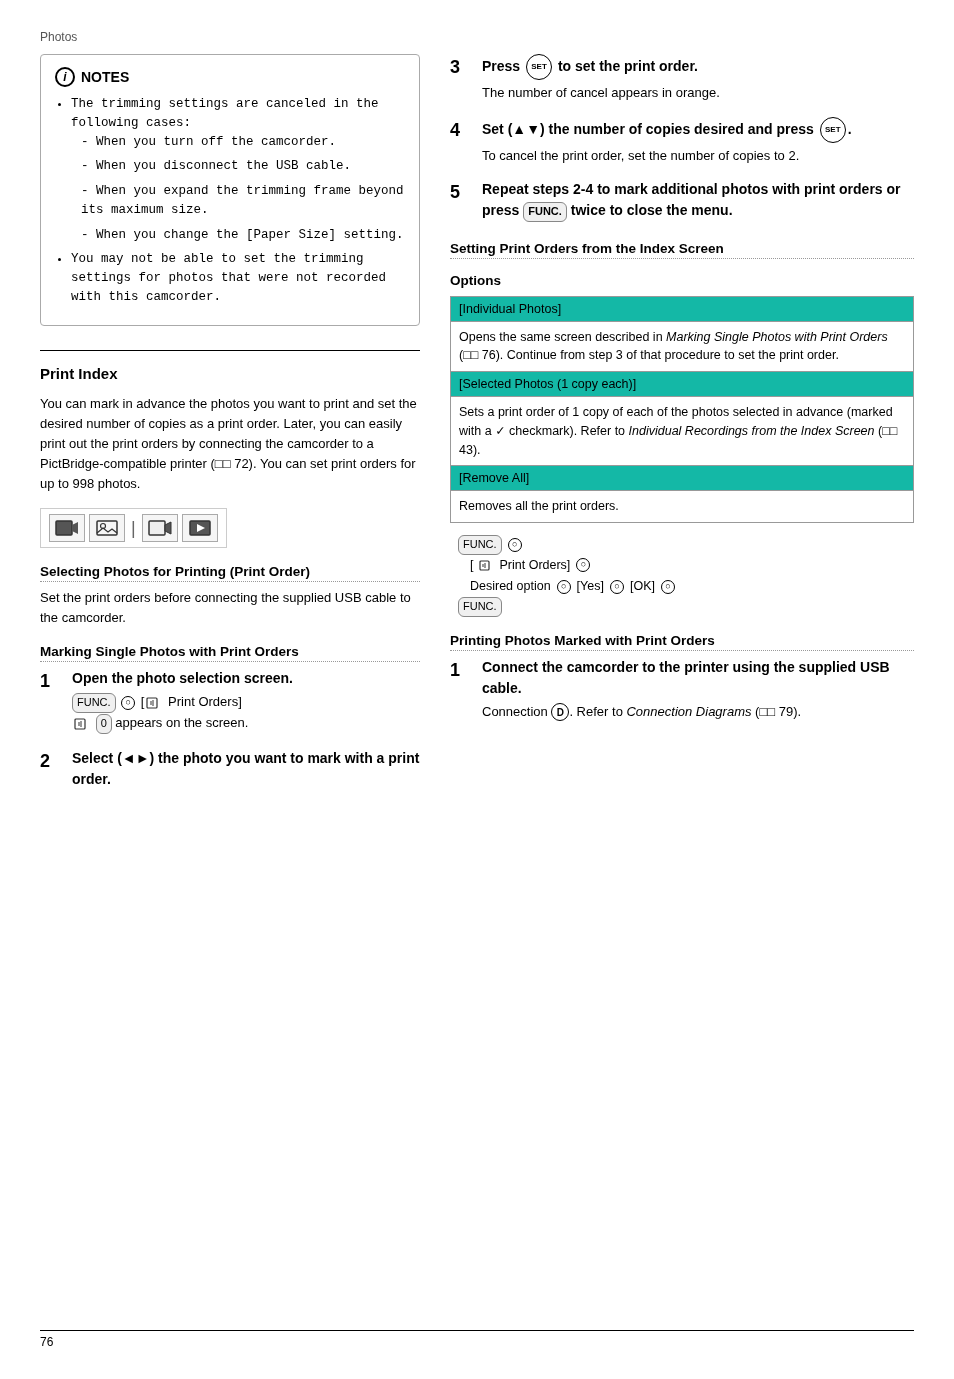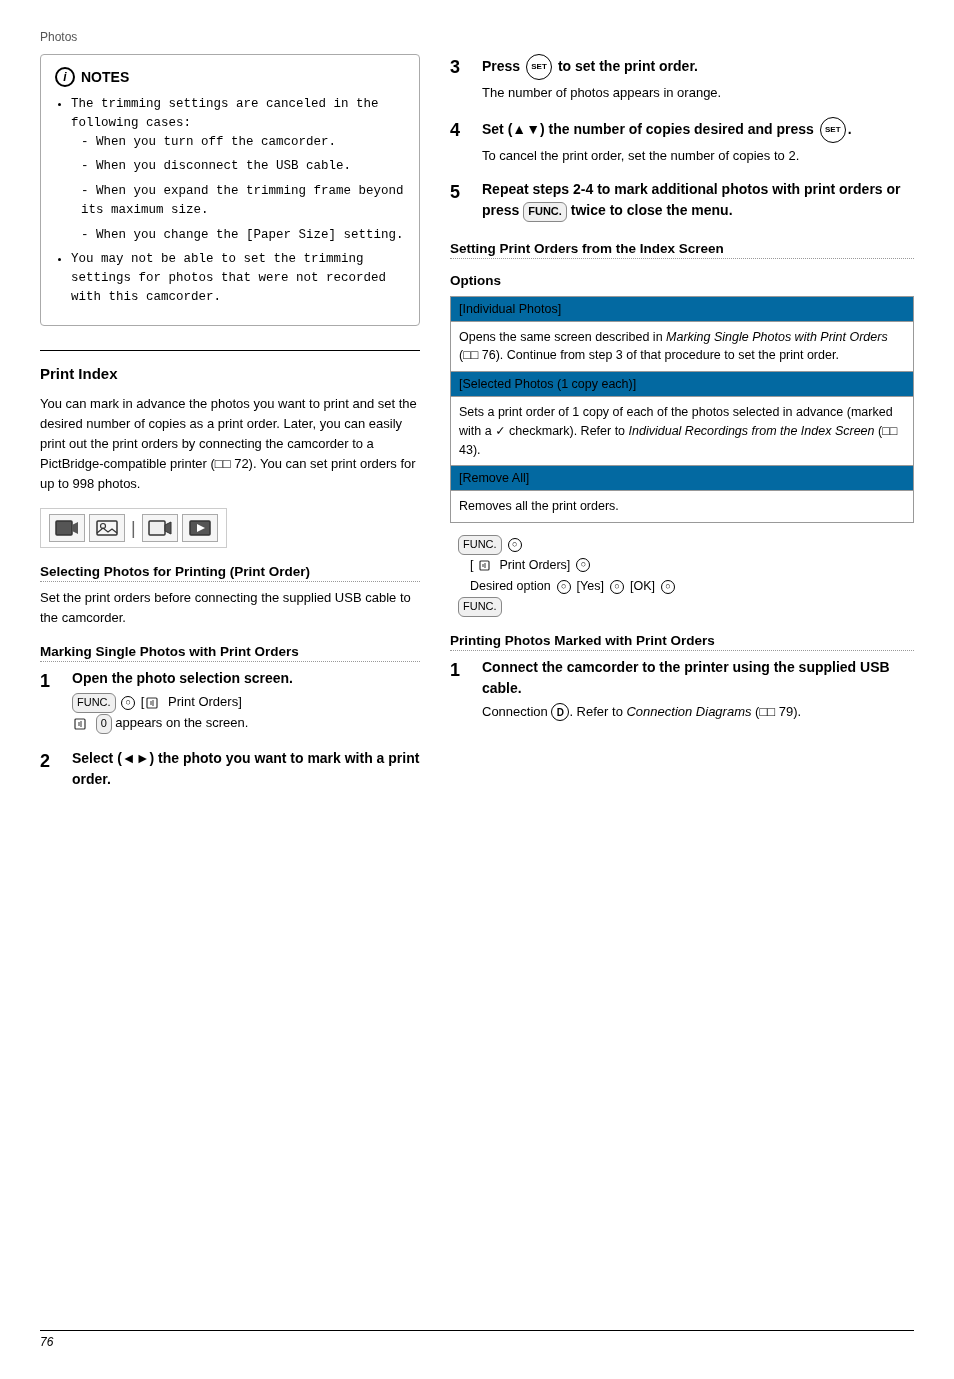--- a/index.html
+++ b/index.html
@@ -215,21 +215,21 @@
       margin-bottom: 12px;
       font-size: 12.5px;
     }
     .options-row {
       border-bottom: 1px solid #999;
     }
     .options-row:last-child {
       border-bottom: none;
     }
     .options-header {
-      background: #0369a1;
+      background: #14b8a6;
       padding: 5px 8px;
       font-weight: normal;
       border-bottom: 1px solid #999;
     }
     .options-body {
       padding: 6px 8px;
       line-height: 1.5;
     }
 
     
@@ -244,21 +244,20 @@
       gap: 4px;
       padding-left: 8px;
     }
 
     
     .page-number {
       position: absolute;
       bottom: 20px;
       left: 40px;
       font-size: 12px;
-      font-style: italic;
     }
 
     
     em { font-style: italic; }
   </style>
 </head>
 <body>
 
 <div class="page">
 
@@ -361,21 +360,21 @@
     <div class="right-col">
 
       <div class="step">
         <div class="step-num">3</div>
         <div class="step-content">
           <div class="step-title">
             Press <span class="set-btn">
                 <span style="font-size:8px">SET</span>
               </span> to set the print order.
           </div>
-          <div class="step-body">The number of photos appears in orange.</div>
+          <div class="step-body">The number of cancel appears in orange.</div>
         </div>
       </div>
 
       <div class="step">
         <div class="step-num">4</div>
         <div class="step-content">
           <div class="step-title">
             Set (▲▼) the number of copies desired and press <span class="set-btn">
                 <span style="font-size:8px">SET</span>
               </span>.

